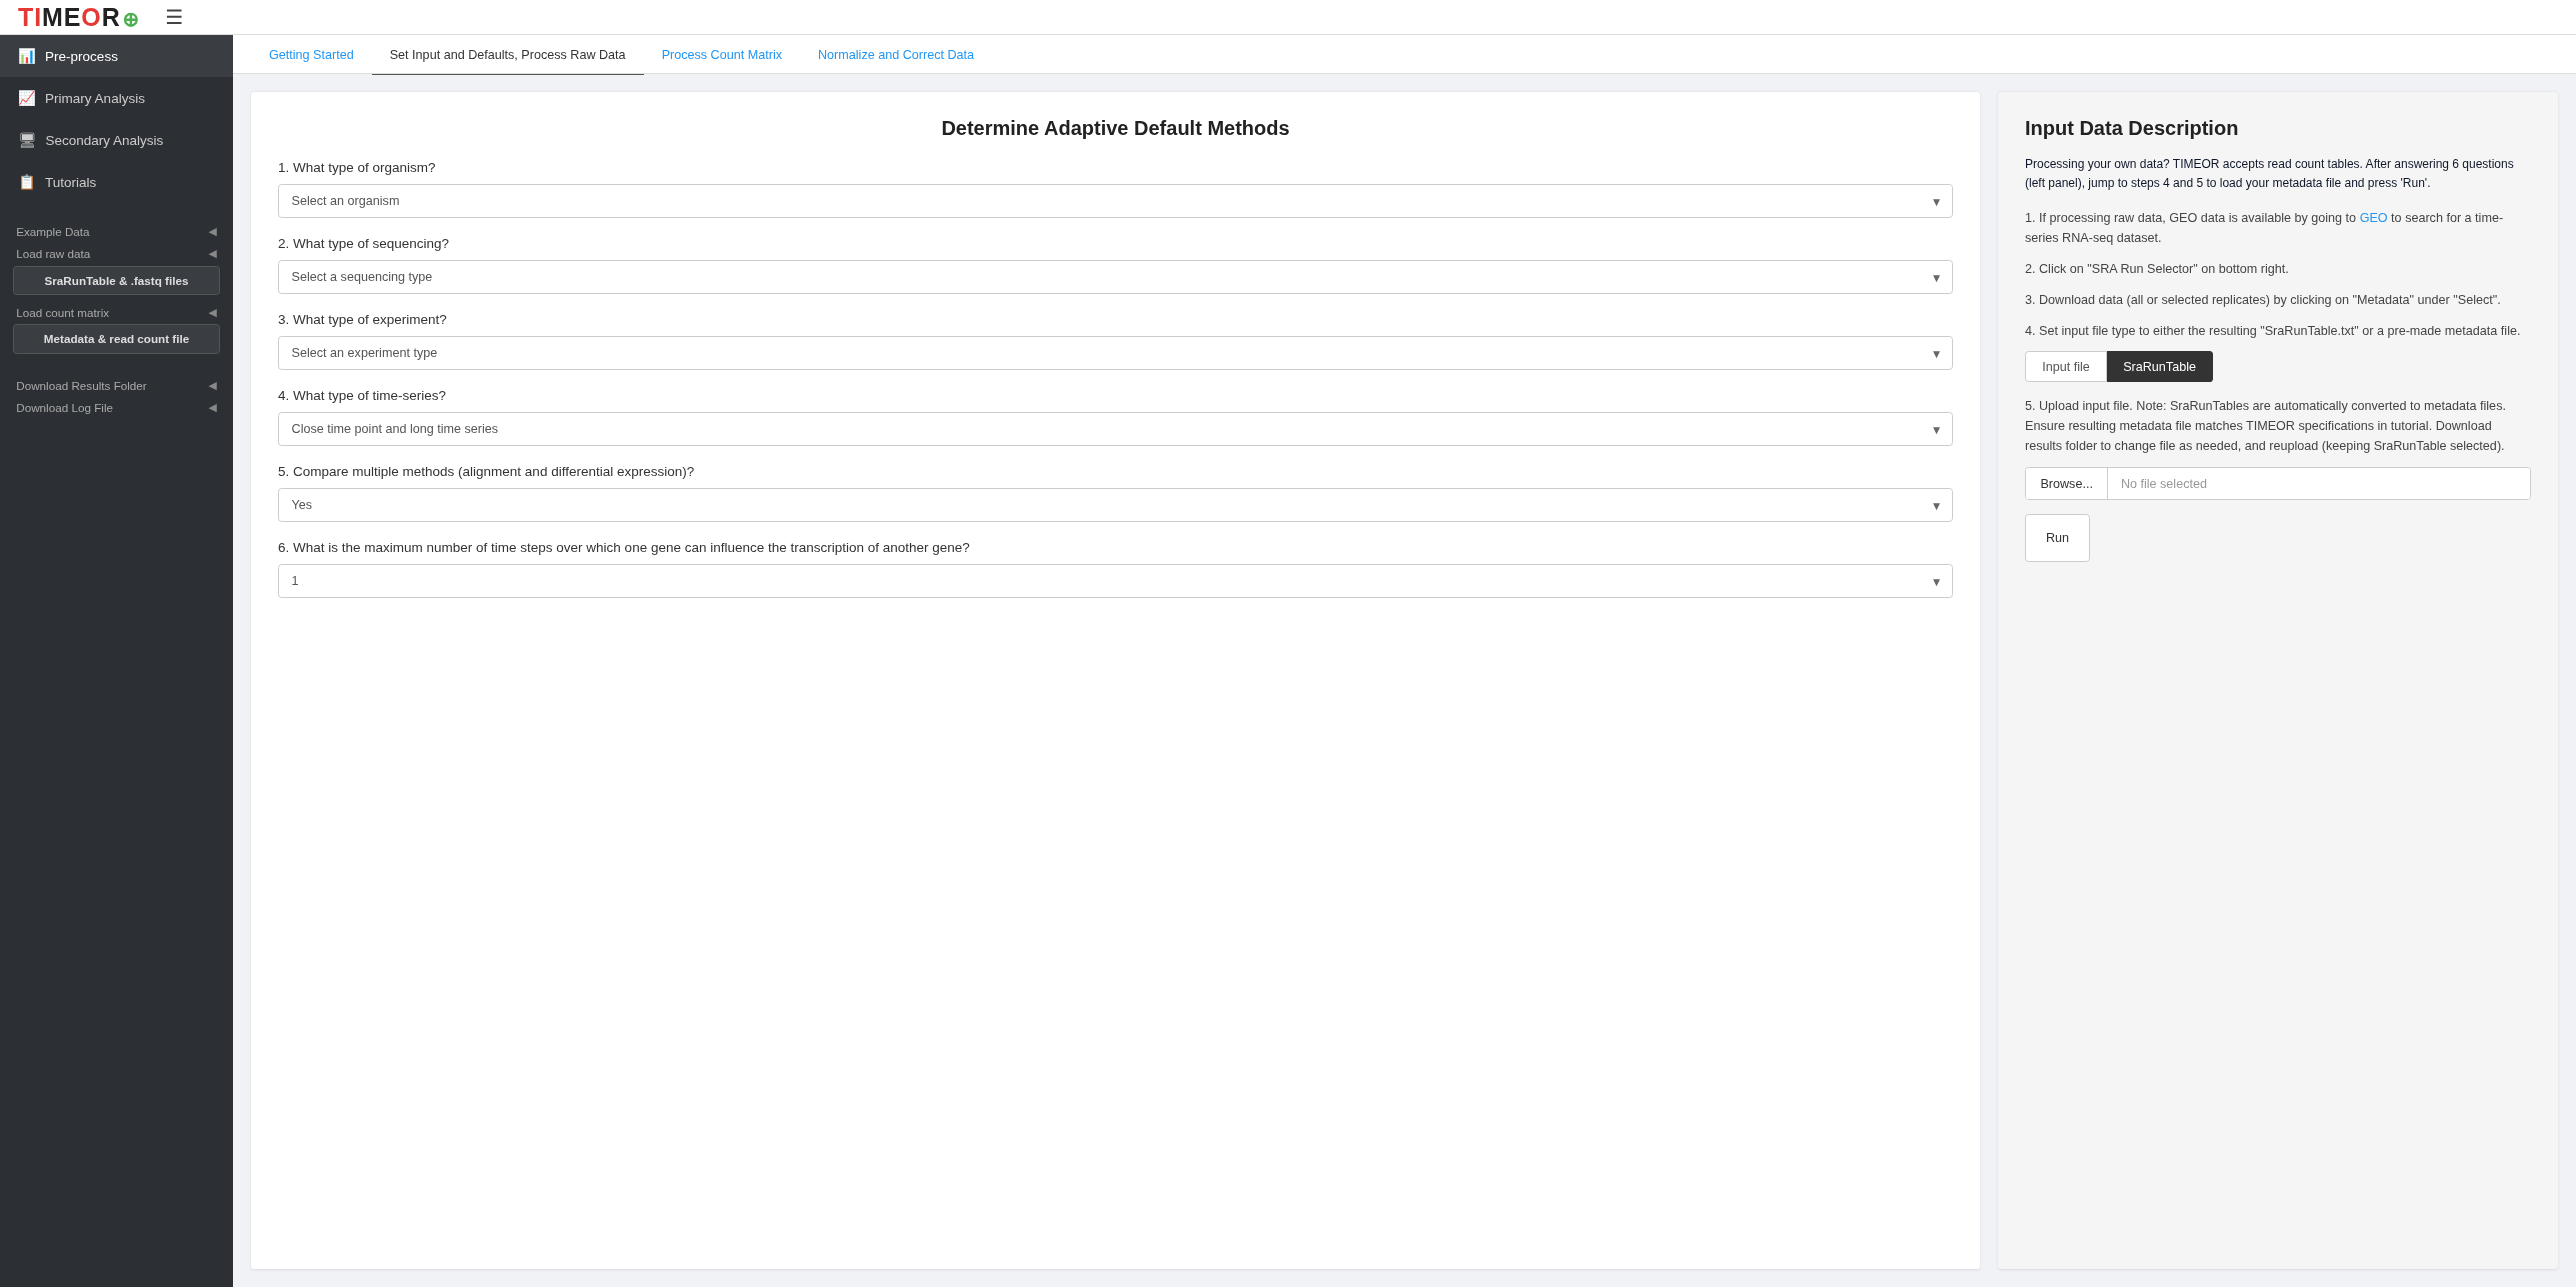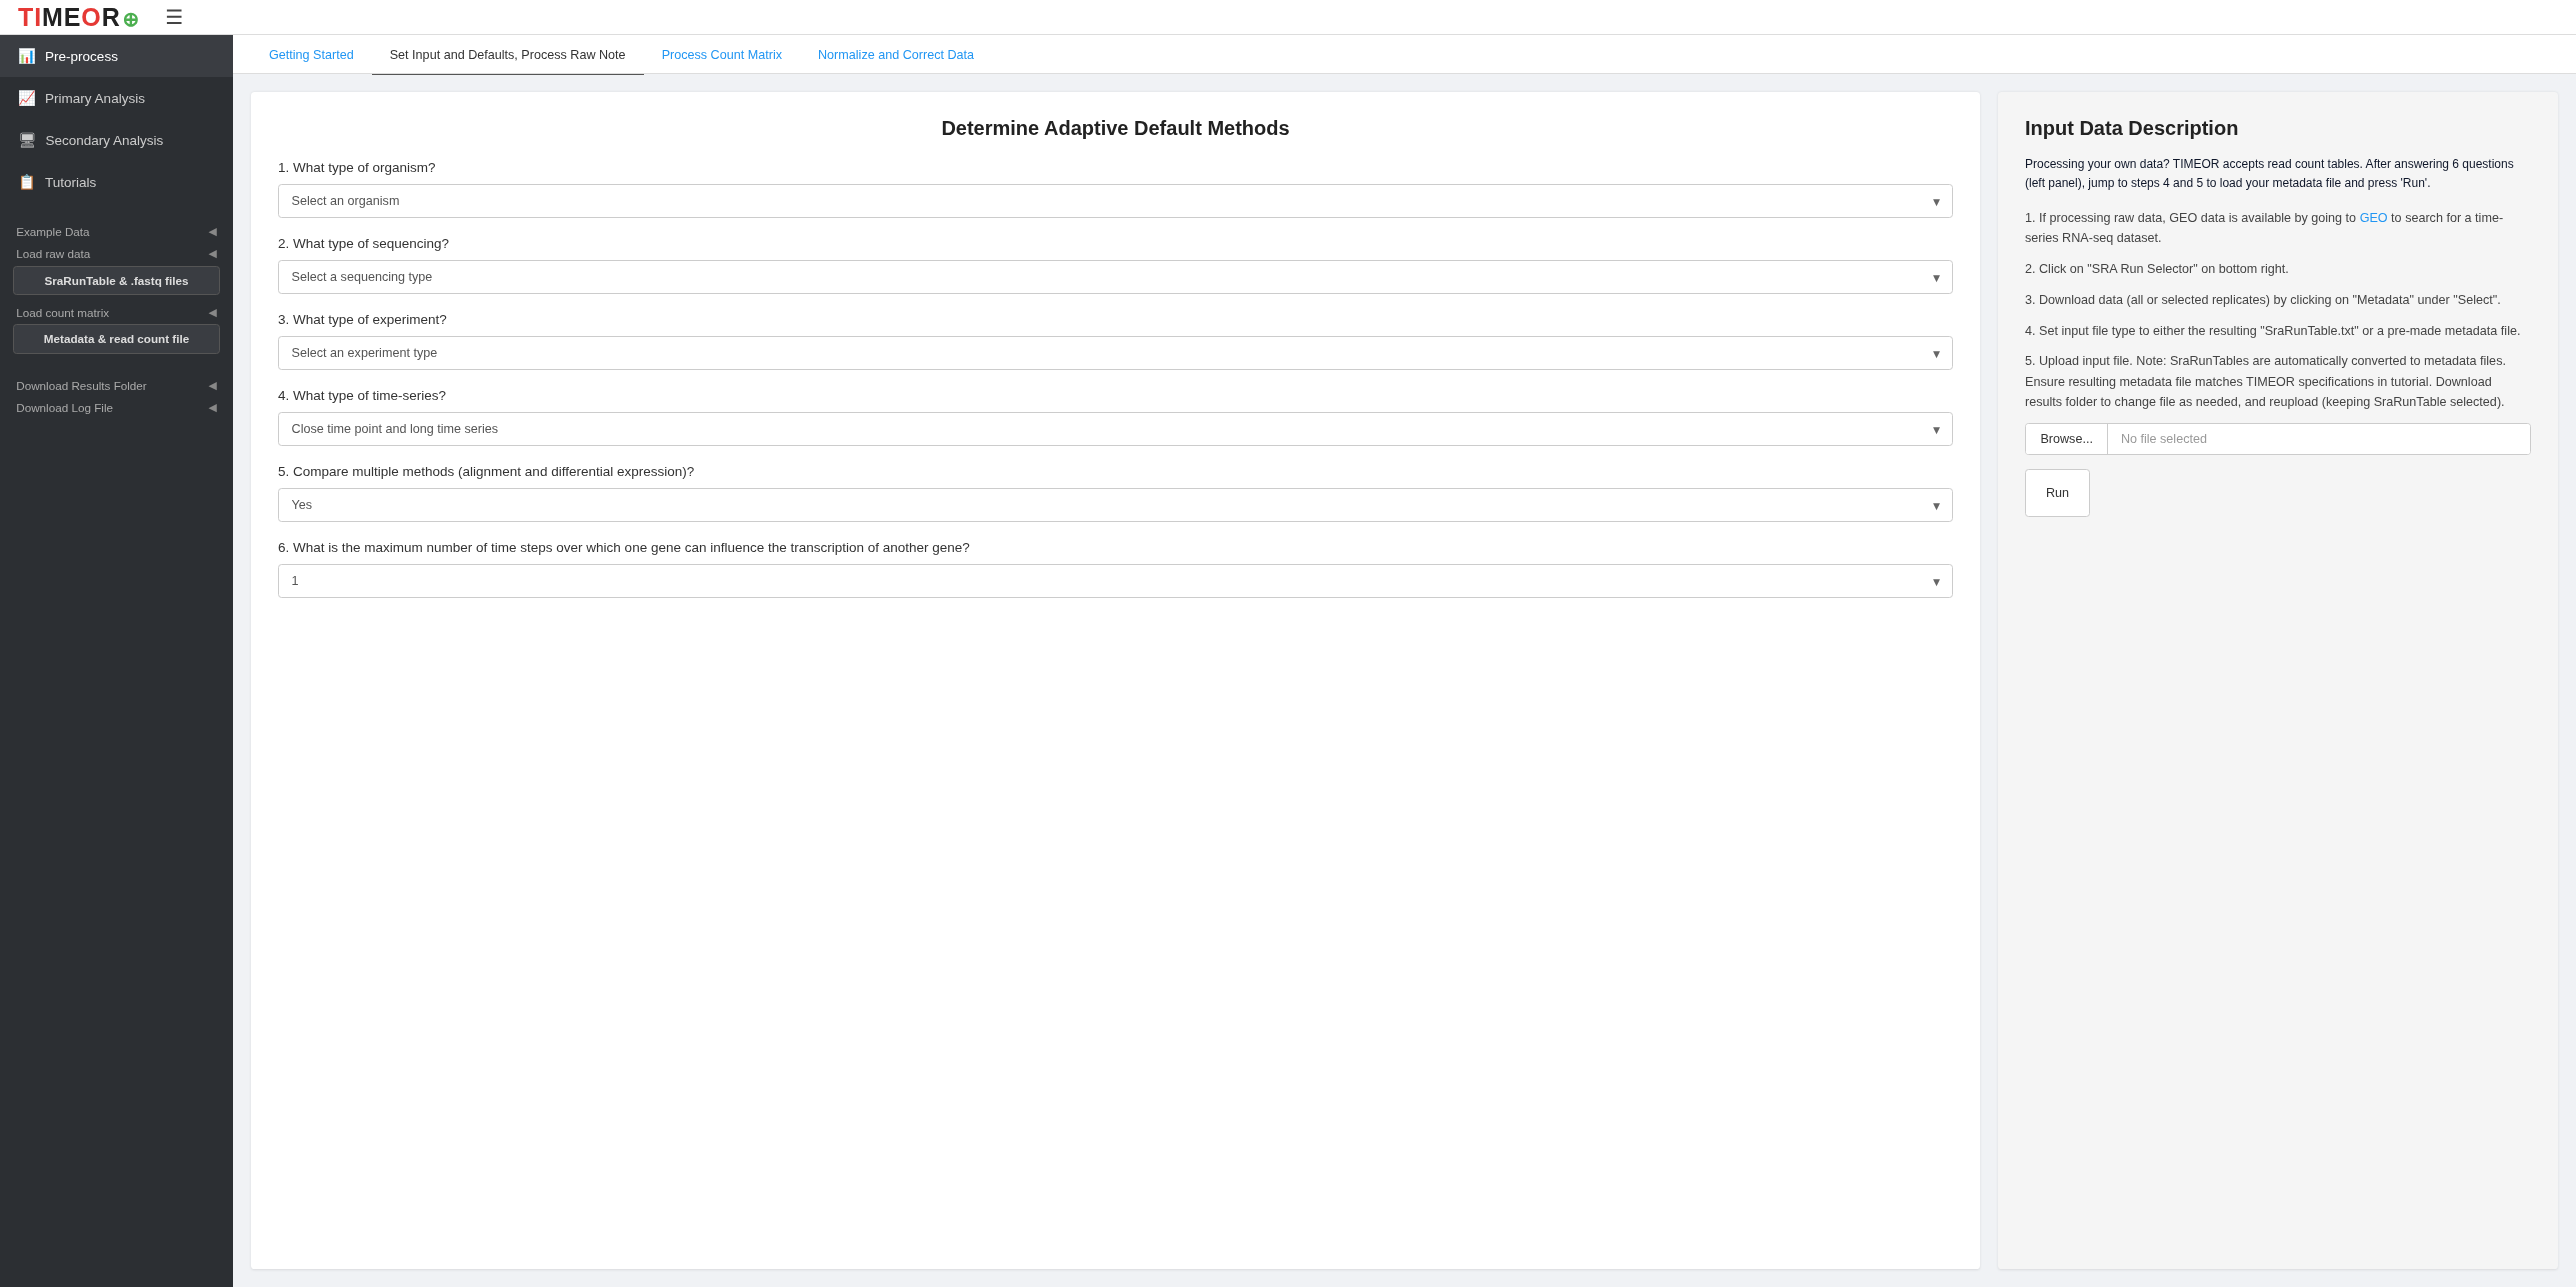--- a/index.html
+++ b/index.html
@@ -332,21 +332,21 @@
       <span>Download Log File</span>
       <span class="arrow-icon">◀</span>
     </div>
 
   </div>
 
   <div class="content-area">
 
     <div class="tabs-bar">
       <div class="tab">Getting Started</div>
-      <div class="tab active">Set Input and Defaults, Process Raw Note</div>
+      <div class="tab active">Set Input and Defaults, Process Raw Data</div>
       <div class="tab">Process Count Matrix</div>
       <div class="tab">Normalize and Correct Data</div>
     </div>
 
     <div class="panels">
 
       <div class="left-panel">
         <div class="panel-title">Determine Adaptive Default Methods</div>
 
         <div class="question-label">1. What type of organism?</div>
@@ -422,20 +422,24 @@
         <div class="step-text">
           1. If processing raw data, GEO data is available by going to <a href="#">GEO</a> to search for a time-series RNA-seq dataset.
         </div>
 
         <div class="step-text">2. Click on "SRA Run Selector" on bottom right.</div>
 
         <div class="step-text">3. Download data (all or selected replicates) by clicking on "Metadata" under "Select".</div>
 
         <div class="step-text">4. Set input file type to either the resulting "SraRunTable.txt" or a pre-made metadata file.</div>
 
+        <div class="file-type-btns">
+          <button class="file-type-btn">Input file</button>
+          <button class="file-type-btn active">SraRunTable</button>
+        </div>
 
         <div class="step-text">5. Upload input file. Note: SraRunTables are automatically converted to metadata files. Ensure resulting metadata file matches TIMEOR specifications in tutorial. Download results folder to change file as needed, and reupload (keeping SraRunTable selected).</div>
 
         <div class="file-upload-row">
           <button class="browse-btn">Browse...</button>
           <span class="no-file-label">No file selected</span>
         </div>
 
         <button class="run-btn">Run</button>
       </div>

